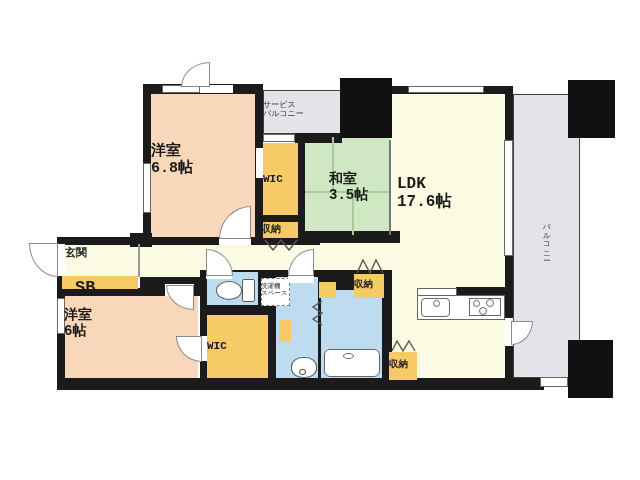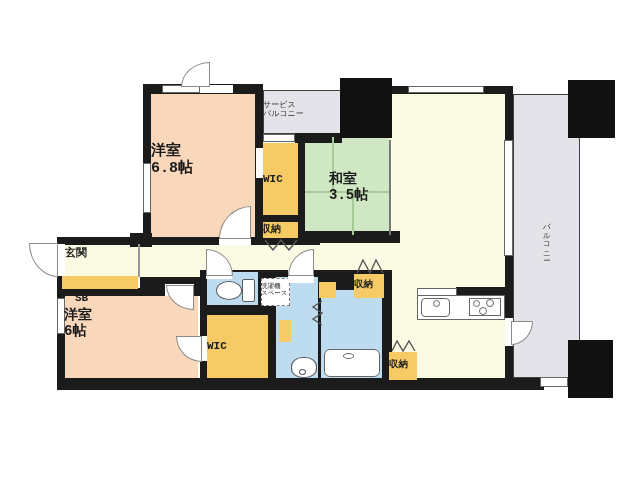--- a/index.html
+++ b/index.html
@@ -147,23 +147,28 @@
   <div class="lbl small" style="left:263px;top:101px;width:79px;font-size:8px;color:#333;">
     <span>サービス</span>
       <br>
     <span>バルコニー</span>
   </div>
   <div class="lbl" style="left:305px;top:172px;width:85px;font-size:14px;margin-left:24px;">
     <span>和室</span>
       <br>
     <span>3.5帖</span>
   </div>
+  <div class="lbl" style="left:397px;top:176px;width:105px;font-size:16px;">
+    <span>LDK</span>
+      <br>
+    <span>17.6帖</span>
+  </div>
   <div class="lbl small vtext" style="left:542px;top:218px;height:80px;font-size:7.5px;color:#333;letter-spacing:1px;">バルコニー</div>
   <div class="lbl" style="left:65px;top:247px;width:70px;font-size:11px;">玄関</div>
-  <div class="lbl" style="left:75px;top:292px;width:55px;font-size:11px;">SB</div>
+  <div class="lbl" style="left:75px;top:278px;width:55px;font-size:17px;">SB</div>
   <div class="lbl" style="left:64px;top:308px;width:134px;font-size:14px;">
     <span>洋室</span>
       <br>
     <span>6帖</span>
   </div>
   <div class="lbl" style="left:207px;top:340px;width:61px;font-size:11px;">WIC</div>
   <div class="lbl small" style="left:261px;top:283px;width:29px;font-size:6.5px;color:#222;">
     <span>洗濯機</span>
       <br>
     <span>スペース</span>

